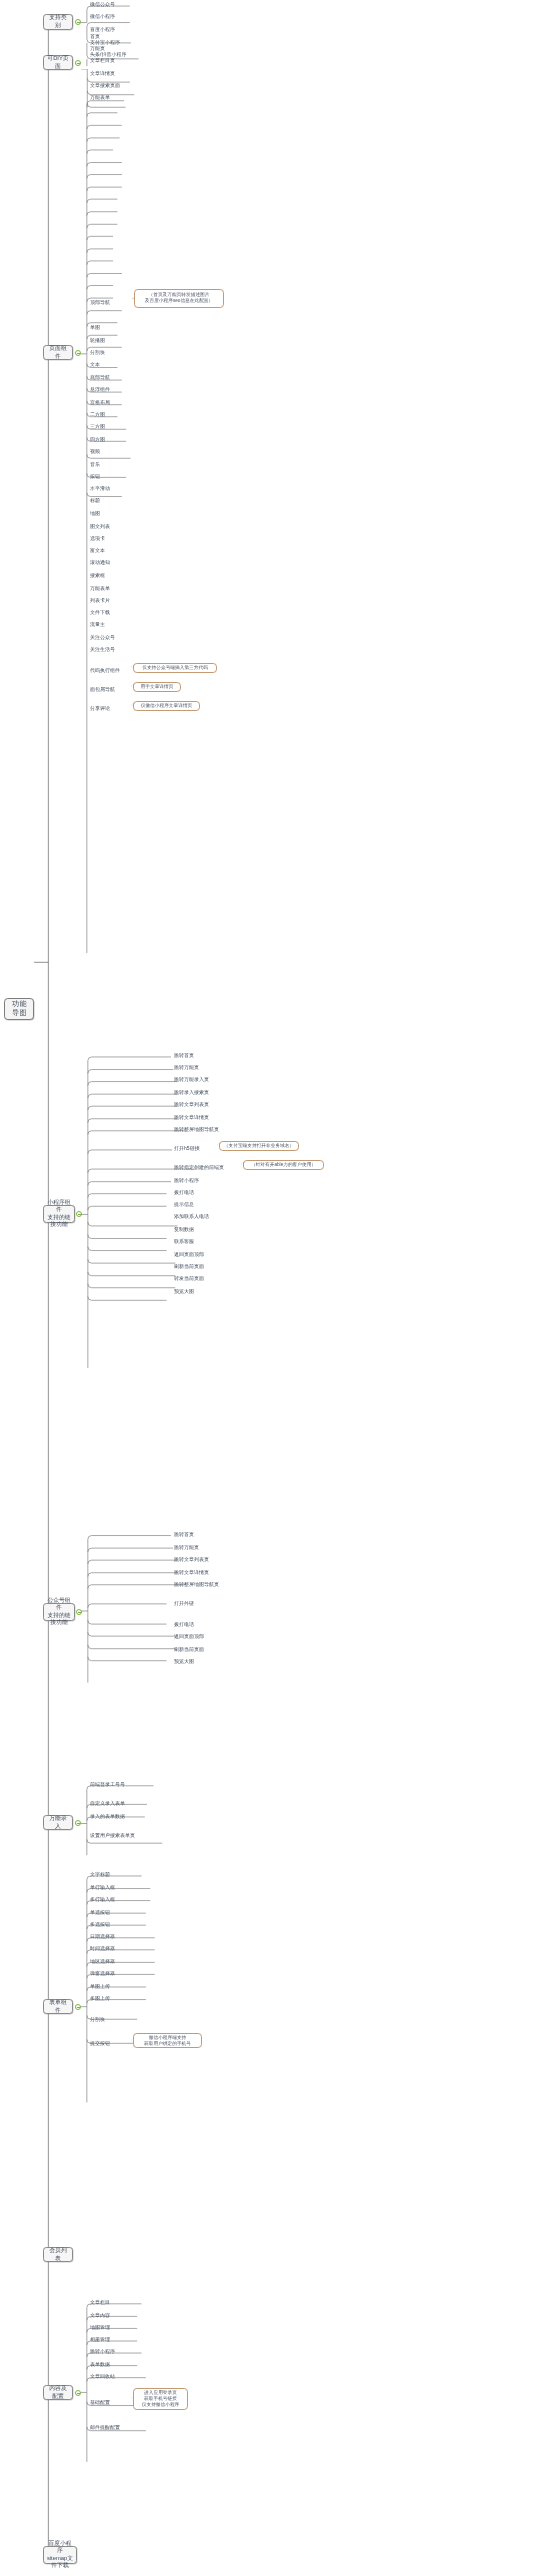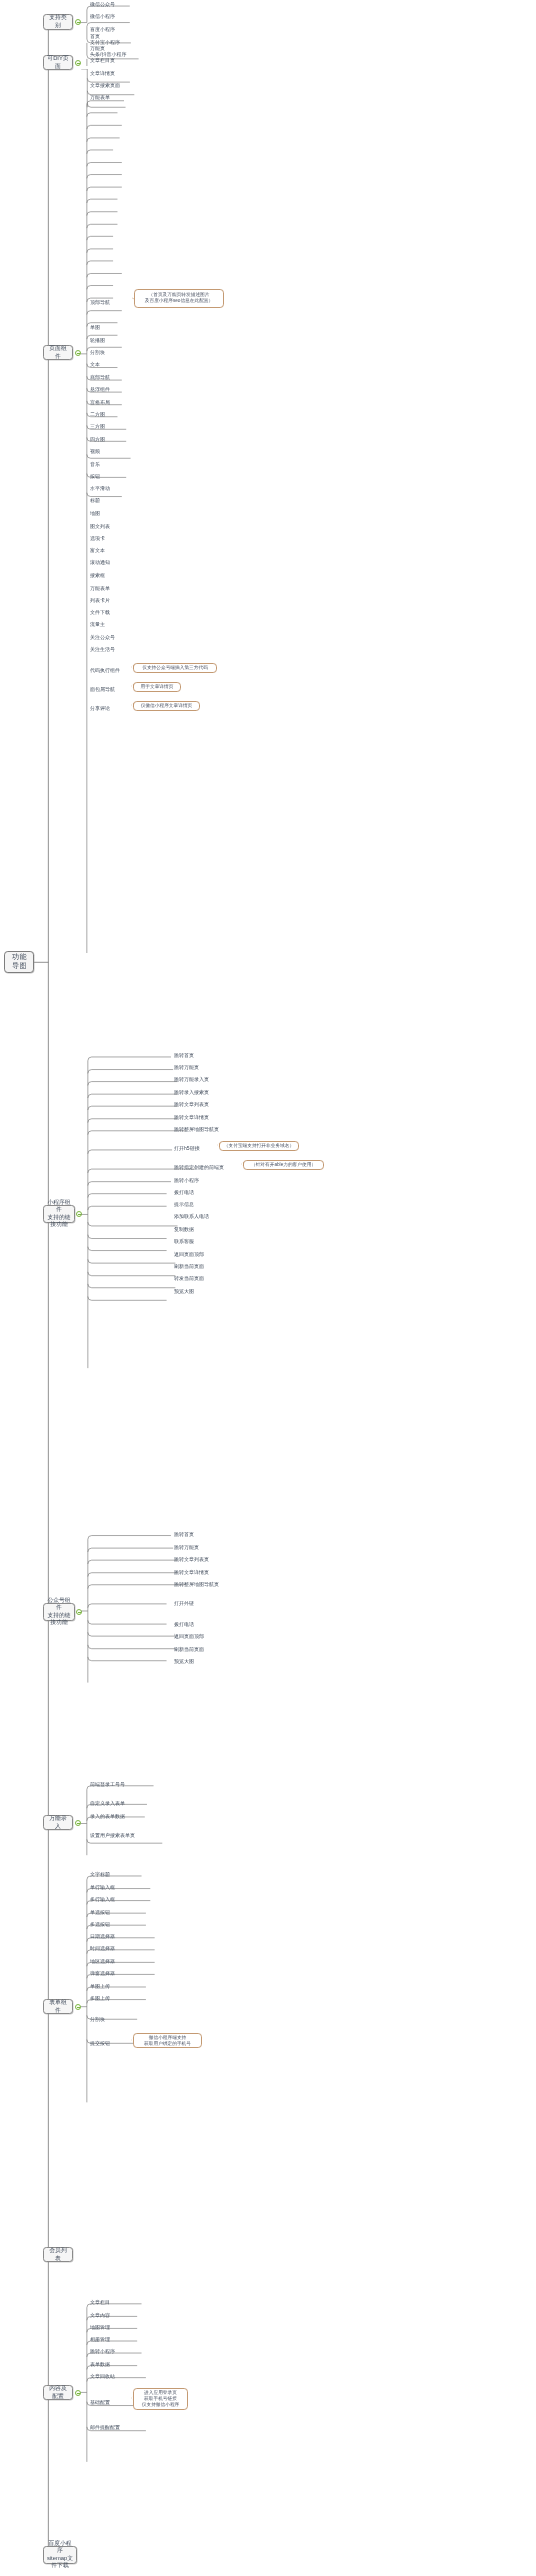--- a/index.html
+++ b/index.html
@@ -14,21 +14,21 @@
   
   .root-node{
     position:absolute;
     background:#f4f4f4;
     border:0.9px solid #7d7d7d;
     border-radius:3.8px;
     box-shadow:0.5px 0.5px 0 rgba(120,120,120,.45);
     display:flex; align-items:center; justify-content:center;
     text-align:center; line-height:1.25;
     font-size:7.1px; color:#3f4a5a; letter-spacing:0.3px;
-    padding:0 3.3px; box-sizing:border-box;
+    padding:0 3.3px; box-sizing:border-box;margin-top:47px;
   }
   
   .branch-node{
     position:absolute;
     background:#f6f6f6;
     border:0.8px solid #8a8a8a;
     border-radius:3.3px;
     box-shadow:0.5px 0.5px 0 rgba(130,130,130,.4);
     display:flex; align-items:center; justify-content:center;
     text-align:center; line-height:1.3;

